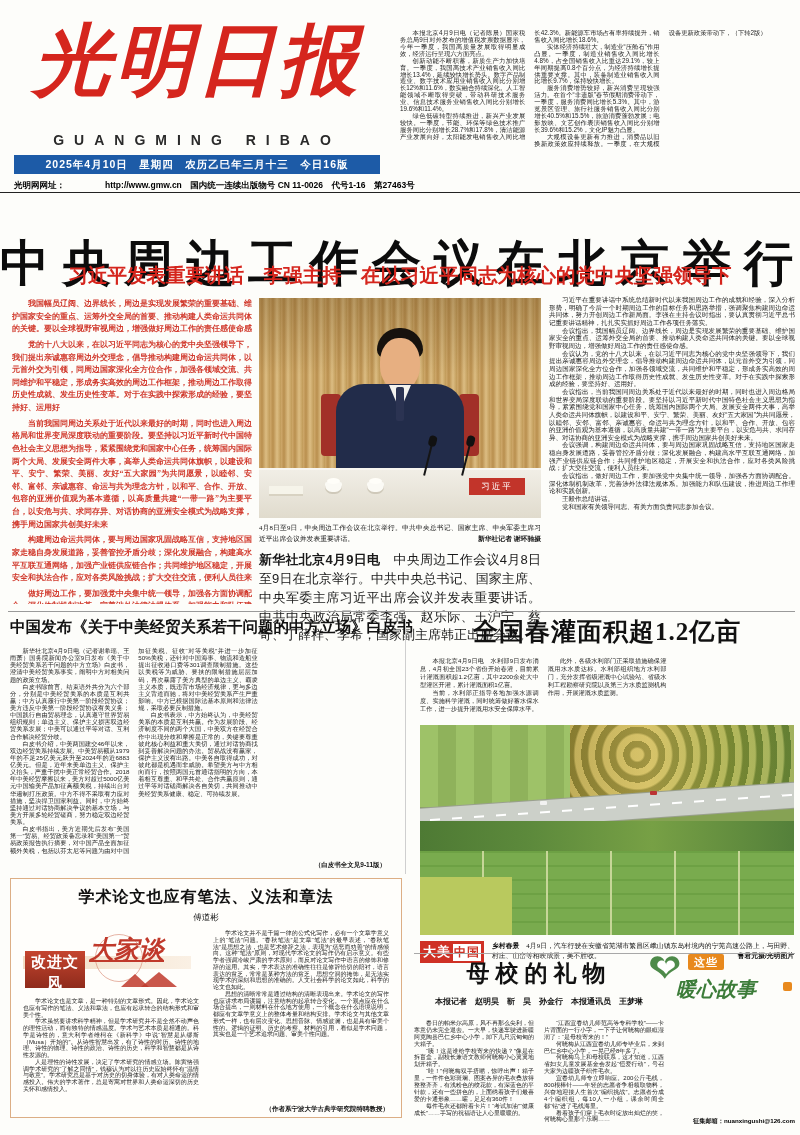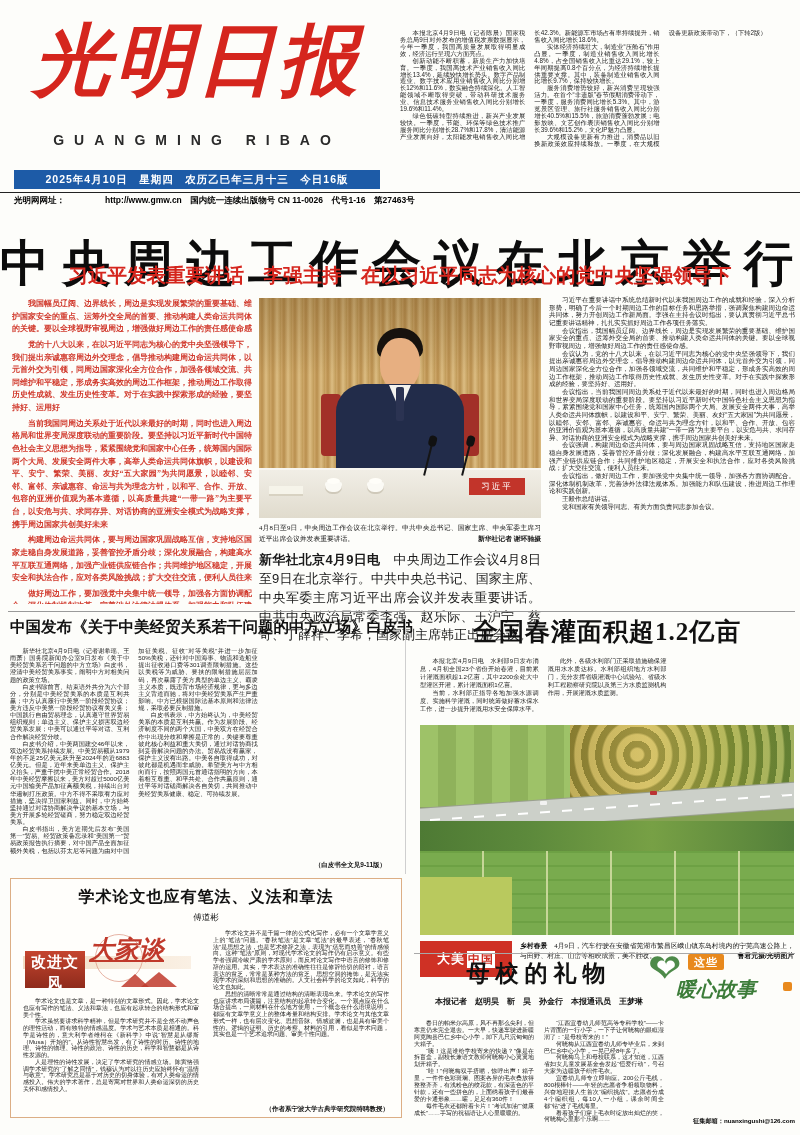--- a/index.html
+++ b/index.html
@@ -5,21 +5,21 @@
   html,body{margin:0;padding:0;background:#e8e8e8;}
   .page{position:relative;width:800px;height:1135px;margin:0 auto;background:#fdfdfa;overflow:hidden;
         font-family:"Liberation Sans","DejaVu Sans",sans-serif;color:#111;}
   p{margin:0;}
   .cols p, .red-col p, .right-col p{text-indent:2em;}
   
   .masthead{position:absolute;left:14px;top:8px;width:366px;}
   .brand{font-size:78px;line-height:1.35;font-weight:bold;font-style:italic;color:#d5251d;
          text-align:center;letter-spacing:4px;font-family:"Liberation Serif","DejaVu Serif",serif;}
   .roman{margin-top:19px;text-align:center;font-size:14px;letter-spacing:10px;color:#2a2a2a;font-weight:bold;}
-  .datebar{margin-top:22px;height:19px;line-height:19px;background:#1d5ba7;color:#fff;
+  .datebar{margin-top:7px;height:19px;line-height:19px;background:#1d5ba7;color:#fff;
            font-size:10.5px;font-weight:bold;text-align:center;letter-spacing:1px;}
   .pubinfo{margin-top:6px;font-size:8.5px;font-weight:bold;text-align:center;white-space:nowrap;color:#000;}
   .pubinfo .url{color:#000;text-decoration:none;padding-left:40px;}
   
   .tr-article{position:absolute;left:400px;top:20px;width:394px;}
   .tr-article h2{margin:0;font-size:23px;font-weight:900;text-align:center;letter-spacing:1px;
                  font-family:"Liberation Serif","DejaVu Serif",serif;}
   .trbody{margin-top:10px;height:124px;overflow:hidden;column-count:3;column-gap:9px;column-fill:auto;
           font-size:6.3px;line-height:1.1;text-align:justify;color:#222;}
   
@@ -98,22 +98,22 @@
   .car.a{left:120px;top:76px;background:#f2f2f2;} .car.b{left:230px;top:66px;background:#b33;}
   .t-mid{position:absolute;left:0;top:96px;width:374px;height:32px;
         background:linear-gradient(90deg,#4e7a34,#5d8a3c 30%,#77a045 62%,#54803a);}
   .p-bot{position:absolute;left:0;top:126px;width:374px;height:84px;
         background:repeating-linear-gradient(0deg,#79ab4e 0 12px,#6da144 12px 14px);}
   .p-bot::after{content:"";position:absolute;inset:0;
         background:repeating-linear-gradient(90deg,transparent 0 62px,#c7d698 62px 64px);}
   .f-bl{position:absolute;left:0;top:152px;width:92px;height:58px;background:#b9c95e;}
   
   .cap-row{margin-top:6px;display:flex;gap:8px;align-items:flex-start;}
-  .dmzg{flex:0 0 auto;height:36px;background:#cf3125;color:#fff;display:flex;align-items:center;
-        padding:0 17px;font-size:13px;font-weight:900;letter-spacing:1px;font-family:Liberation Mono, monospace;}
+  .dmzg{flex:0 0 auto;height:22px;background:#cf3125;color:#fff;display:flex;align-items:center;
+        padding:0 3px;font-size:13px;font-weight:900;letter-spacing:1px;font-family:Liberation Mono, monospace;}
   .dmzg .inv{background:#fff;color:#cf3125;margin-left:2px;padding:0 1px;font-size:12px;}
   .cap-text{flex:1;font-size:6.8px;line-height:1.5;text-align:justify;
         font-family:"Liberation Serif","DejaVu Serif",serif;}
   .cap-text .cap-lead{font-weight:bold;}
   .cap-text .credit{font-weight:bold;float:right;font-family:"Liberation Sans","DejaVu Sans",sans-serif;}
   
   .essay-box{position:absolute;left:10px;top:878px;width:392px;height:240px;box-sizing:border-box;
              border:1px solid #dcae85;background:#fffefb;padding:8px 12px 6px;}
   .essay-box h2{margin:0;font-size:16px;font-weight:900;text-align:center;letter-spacing:1px;}
   .essay-box .author{margin-top:4px;text-align:center;font-size:8.5px;

